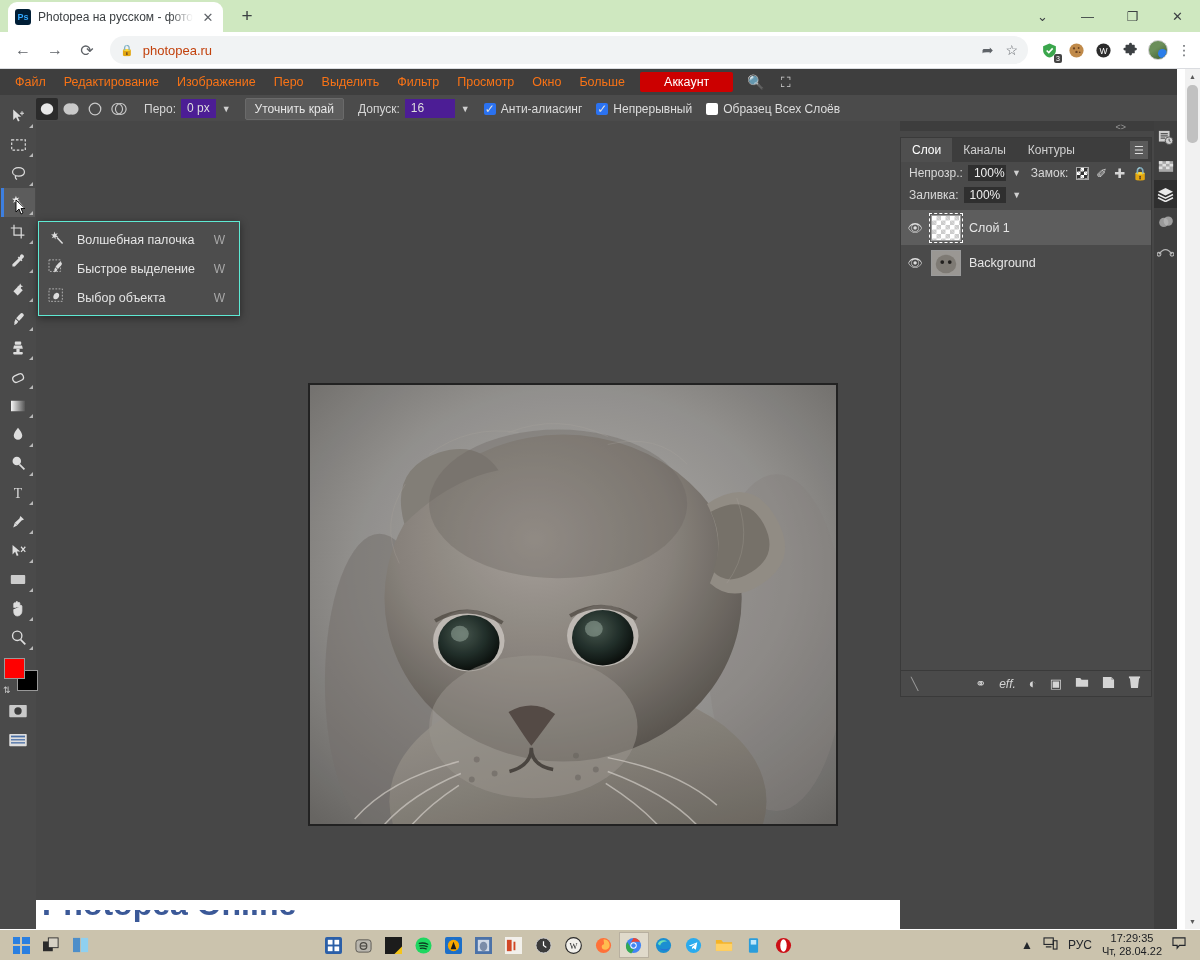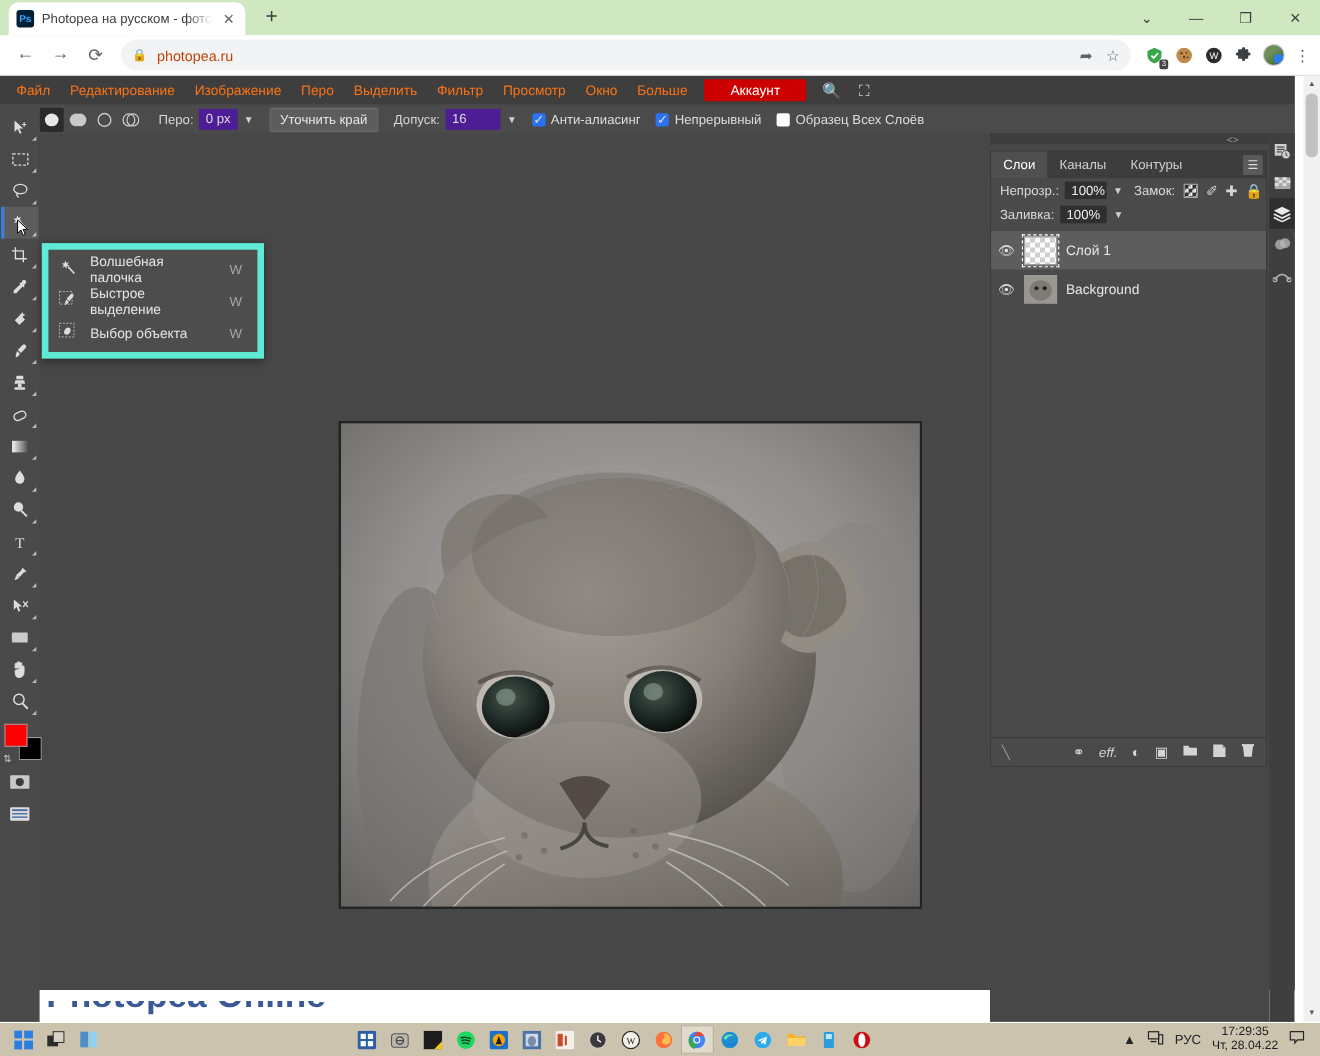--- a/index.html
+++ b/index.html
@@ -178,21 +178,21 @@
   .swatches { position: relative; width: 34px; height: 40px; margin-top: 4px; }
   .sw-fg { position: absolute; left: 3px; top: 2px; width: 21px; height: 21px;
            background: #ff0000; border: 1px solid #999; }
   .sw-bg { position: absolute; left: 16px; top: 14px; width: 21px; height: 21px;
            background: #000; border: 1px solid #999; }
   .sw-swap { position: absolute; left: 2px; bottom: 1px; font-size: 9px; color: #ccc; }
 
   
   .flyout {
     position: absolute; left: 38px; top: 152px; width: 202px;
-    background: #4d4d4d; border: 6px solid #5eead4; z-index: 30;
+    background: #4d4d4d; border: 1px solid #5eead4; z-index: 30;
     box-shadow: 0 2px 8px rgba(0,0,0,.45); padding: 3px 0;
   }
   .flyout-item {
     height: 29px; display: flex; align-items: center; padding: 0 8px; gap: 10px;
   }
   .flyout-ico { width: 20px; text-align: center; color: #ddd; font-size: 14px; }
   .flyout-label { font-size: 12.5px; color: #e4e4e4; flex: 1 1 auto; }
   .flyout-key { font-size: 12px; color: #a8a8a8; padding-right: 6px; }
 
   

